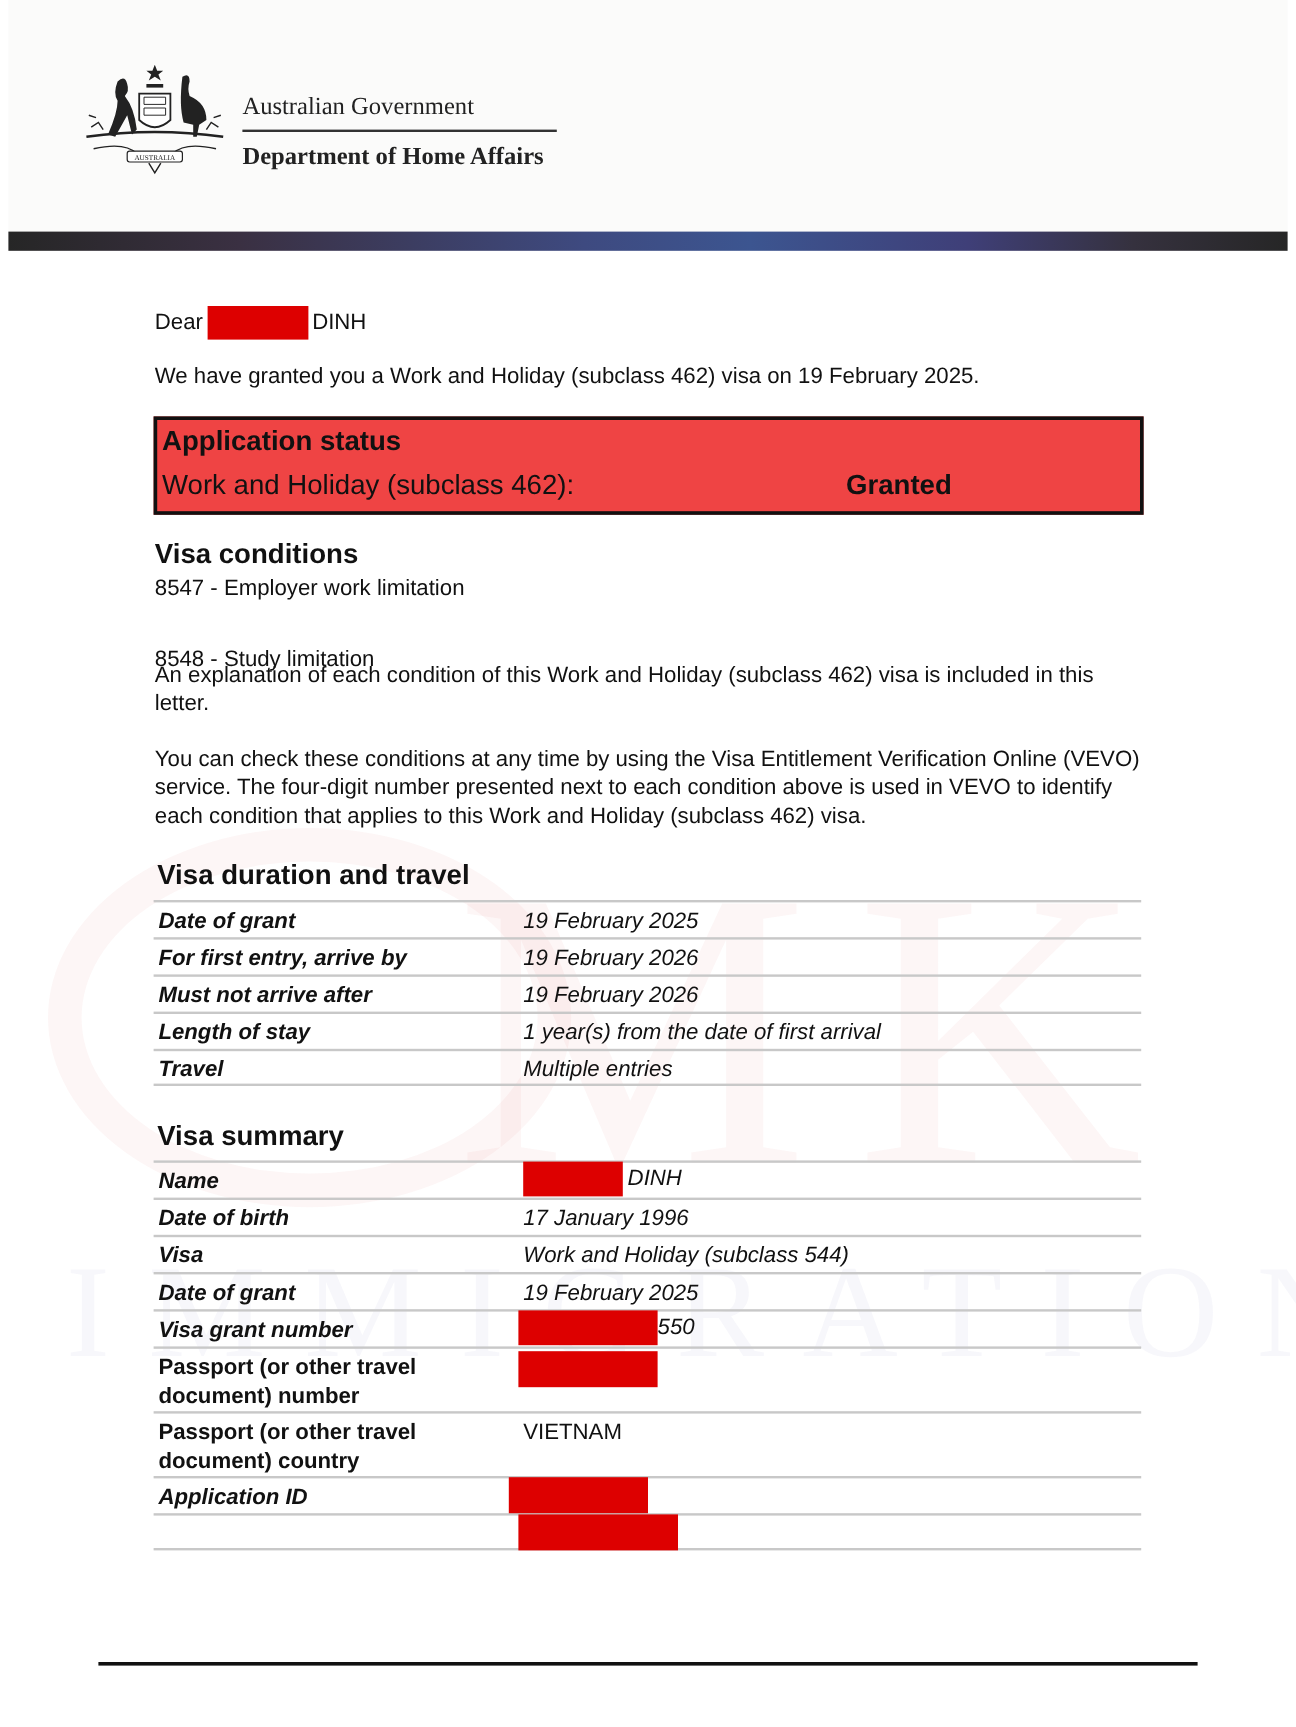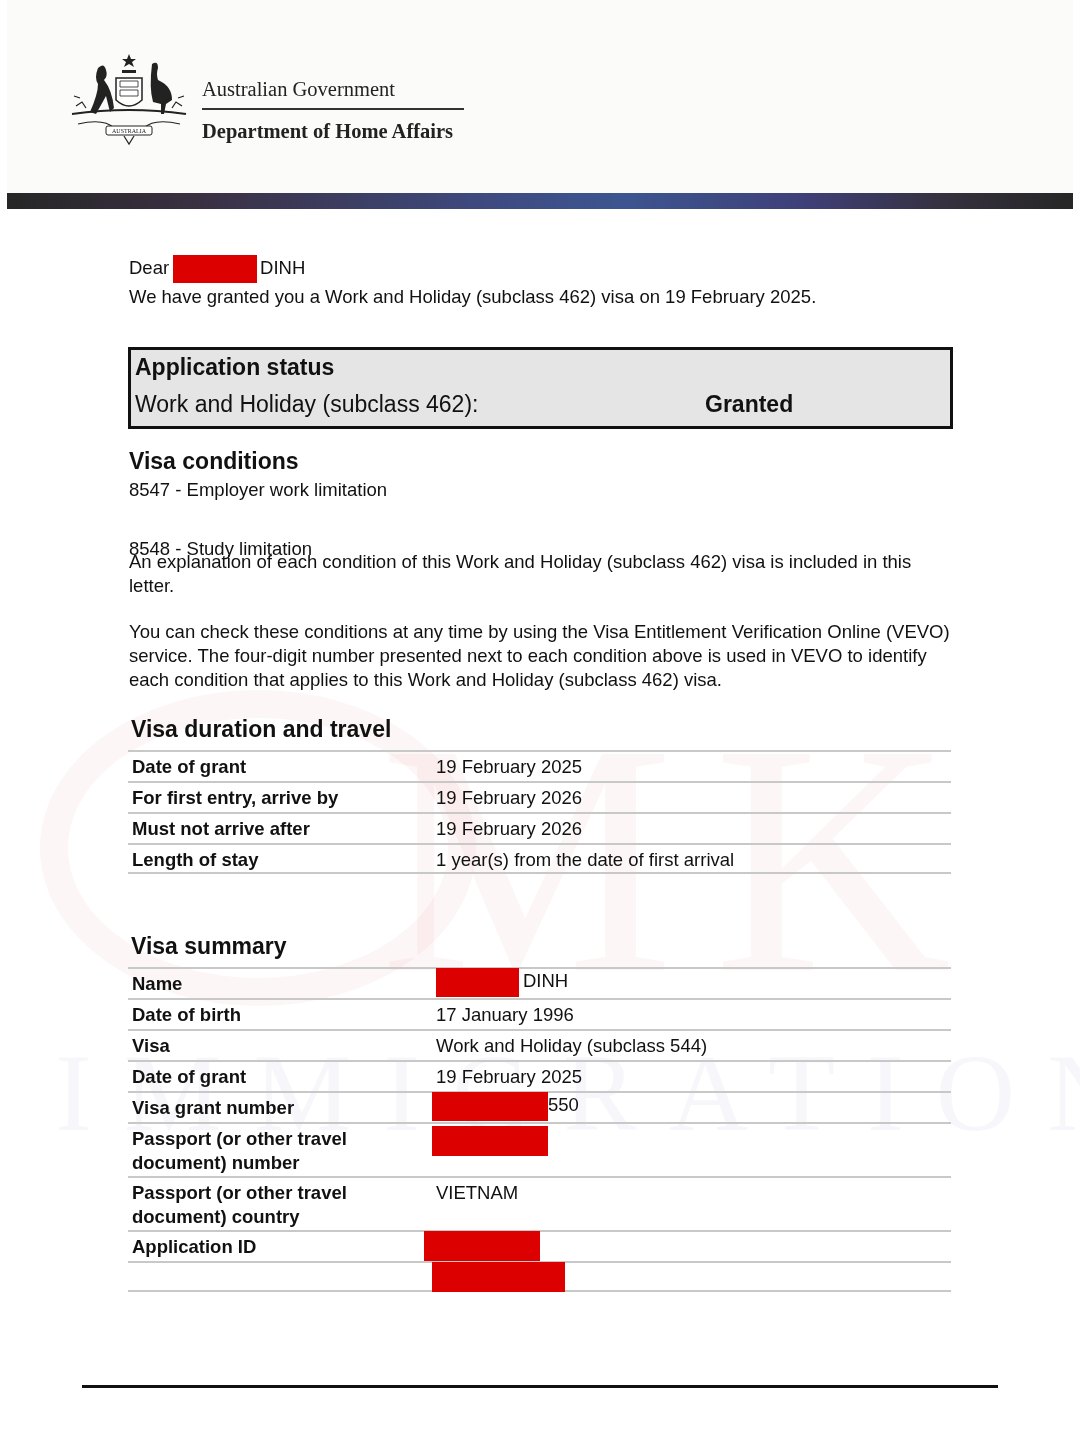--- a/index.html
+++ b/index.html
@@ -38,35 +38,35 @@
   }
   .wm-imm {
     left: 55px; top: 1030px; font-size: 110px; color: rgba(80,80,160,0.045); letter-spacing: 32px;
   }
 
   .text { position: absolute; left: 129px; font-size: 18.5px; line-height: 24px; color: #111; }
   .redact { display: inline-block; background: #dd0000; vertical-align: middle; }
 
   .status-box {
     position: absolute; left: 128px; top: 347px; width: 819px; height: 76px;
-    border: 3px solid #111; background: #e5e5e5;
+    border: 3px solid #111; background: #ef4444;
   }
   .status-title { position: absolute; left: 4px; top: 4px; font-size: 23px; font-weight: bold; }
   .status-label { position: absolute; left: 4px; top: 41px; font-size: 23px; }
   .status-value { position: absolute; left: 574px; top: 41px; font-size: 23px; font-weight: bold; }
 
   .h2 { position: absolute; left: 129px; font-size: 23px; font-weight: bold; color: #111; }
   .h2.t { left: 131px; }
 
   .kv-table { position: absolute; left: 128px; width: 823px; }
   .kv-row {
     position: relative; border-top: 2px solid #c8c8c8; box-sizing: border-box;
   }
   .kv-row:last-child { border-bottom: 2px solid #c8c8c8; }
-  .kv-row.h1 { height: 31px; }
+  .kv-row.h1 { height: 31px; font-style: italic; }
   .kv-row.h2r { height: 54px; }
   .kv-label {
     position: absolute; left: 4px; top: 3px; width: 290px;
     font-size: 18.5px; font-weight: bold; line-height: 24px;
   }
   .kv-value {
     position: absolute; left: 308px; top: 3px; font-size: 18.5px; line-height: 24px; white-space: nowrap;
   }
   .footer-rule { position: absolute; left: 82px; top: 1385px; width: 916px; height: 3px; background: #111; }
 </style>
@@ -99,21 +99,21 @@
 <div class="brand-bar"></div>
 
 <div class="wm-circle"></div>
 <div class="wm wm-mk">MK</div>
 <div class="wm wm-imm">IMMIGRATION</div>
 
 <div class="text" style="top:255px;">
   <span>Dear</span><span class="redact" style="width:84px;height:28px;margin:0 3px 0 4px;"></span><span>DINH</span>
 </div>
 
-<div class="text" style="top:285px;">We have granted you a Work and Holiday (subclass 462) visa on 19 February 2025.</div>
+<div class="text" style="top:301px;">We have granted you a Work and Holiday (subclass 462) visa on 19 February 2025.</div>
 
 <div class="status-box">
   <div class="status-title">Application status</div>
   <div class="status-label">Work and Holiday (subclass 462):</div>
   <div class="status-value">Granted</div>
 </div>
 
 <div class="h2" style="top:448px;">Visa conditions</div>
 <div class="text" style="top:478px;">8547 - Employer work limitation</div>
 <div class="text" style="top:502px;margin-top:35px;">8548 - Study limitation</div>
@@ -131,20 +131,24 @@
     <div class="kv-label">For first entry, arrive by</div>
     <div class="kv-value">19 February 2026</div>
   </div>
   <div class="kv-row h1">
     <div class="kv-label">Must not arrive after</div>
     <div class="kv-value">19 February 2026</div>
   </div>
   <div class="kv-row h1">
     <div class="kv-label">Length of stay</div>
     <div class="kv-value">1 year(s) from the date of first arrival</div>
+  </div>
+  <div class="kv-row h1">
+    <div class="kv-label">Travel</div>
+    <div class="kv-value">Multiple entries</div>
   </div>
 </div>
 
 <div class="h2 t" style="top:933px;">Visa summary</div>
 <div class="kv-table" style="top:967px;">
   <div class="kv-row h1">
     <div class="kv-label">Name</div>
     <div class="kv-value" style="top:-1px;">
       <span class="redact" style="width:83px;height:29px;margin-right:4px;"></span><span>DINH</span>
     </div>

